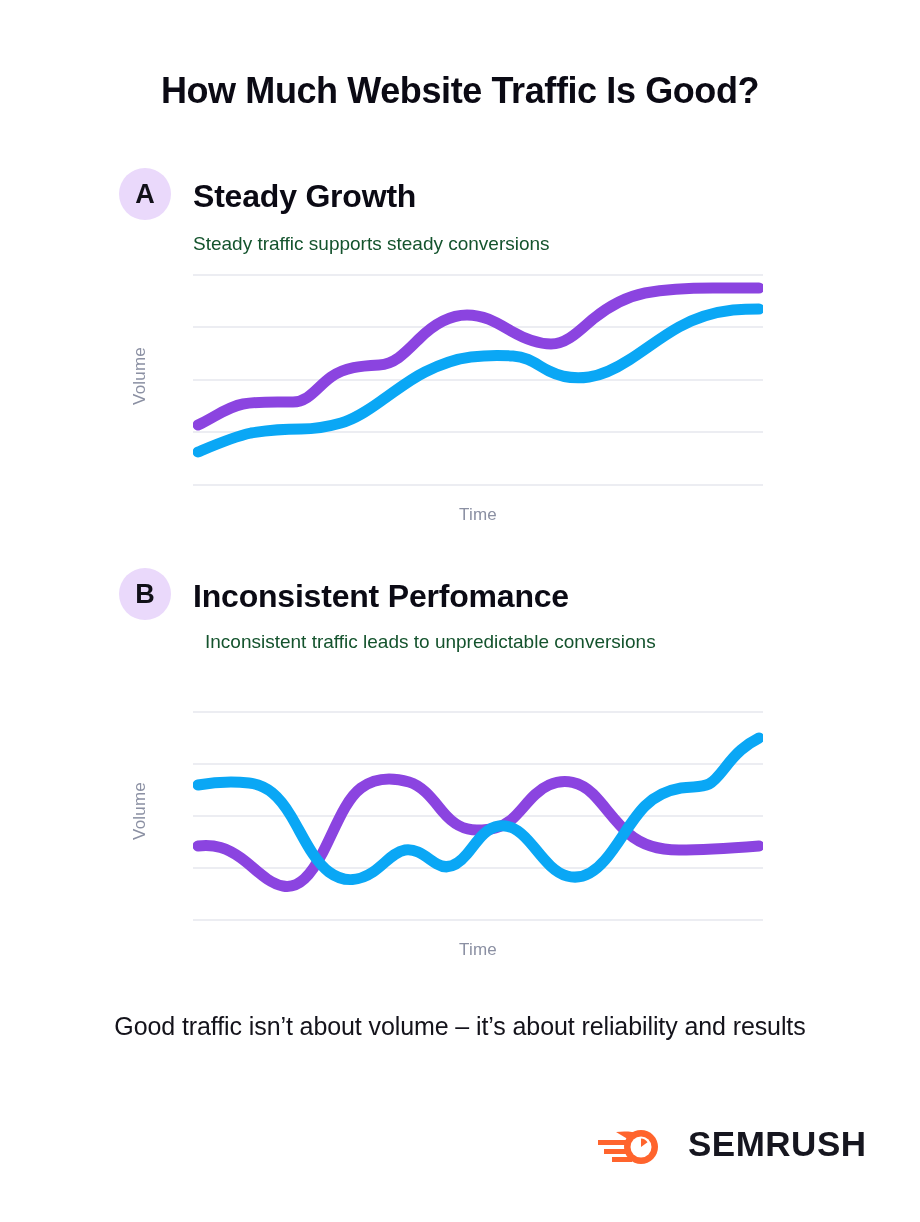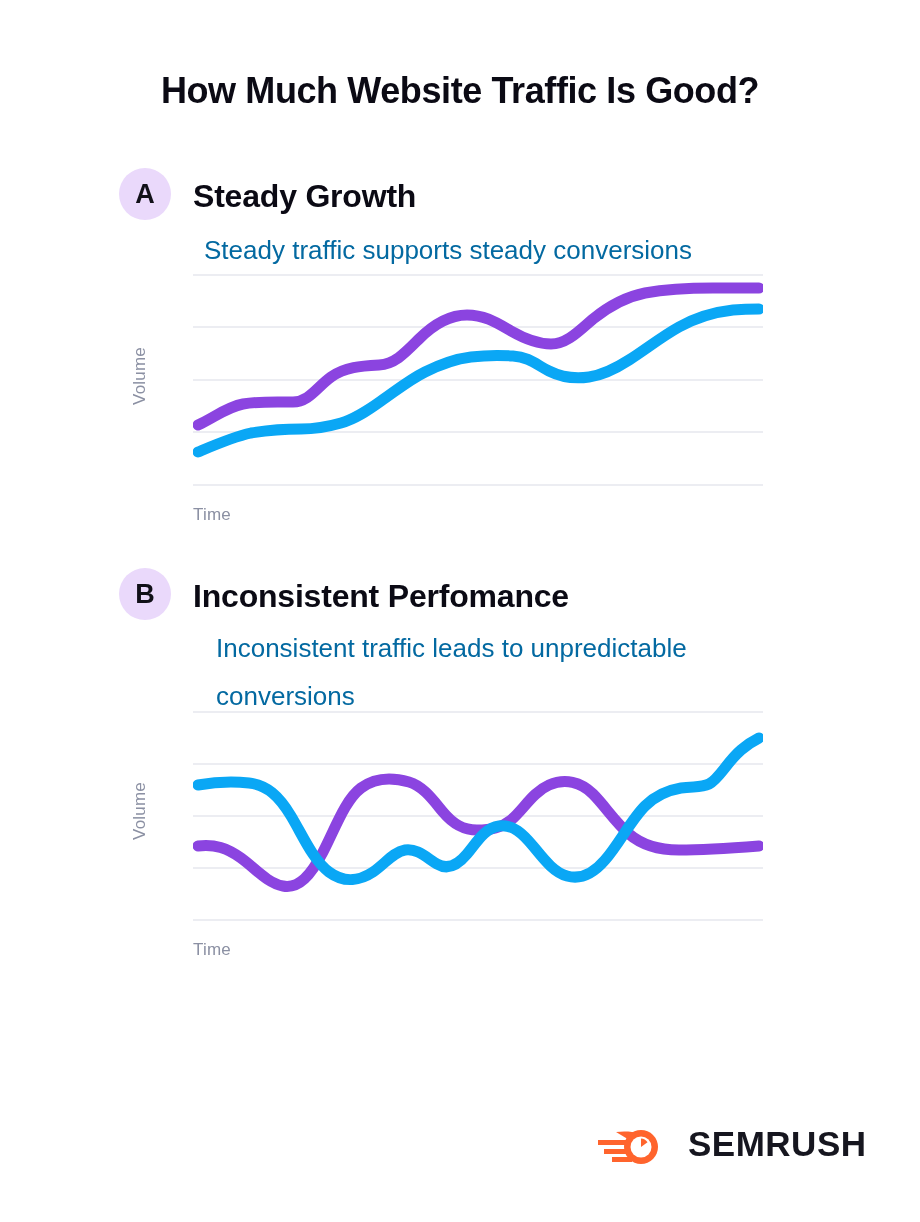--- a/index.html
+++ b/index.html
@@ -69,26 +69,26 @@
     position: absolute;
     left: 193px;
     top: 10px;
     font-size: 32px;
     font-weight: 700;
     letter-spacing: -0.2px;
     color: #0b0a14;
   }
   .sec-sub {
     position: absolute;
-    left: 204px;
+    left: 193px;
     width: 600px;
-    font-size: 26px;
+    font-size: 19px;
     font-weight: 400;
     line-height: 1.85;
-    color: #0369a1;
+    color: #14532d;
   }
   .sub-a { top: 58px; }
   .sub-b { top: 56px; margin-left: 12px; }
 
   
   .chart-wrap {
     position: absolute;
     left: 0;
     width: 920px;
   }
@@ -122,21 +122,21 @@
     white-space: nowrap;
     font-size: 17px;
     color: #8b90a3;
     letter-spacing: 0.2px;
   }
   .x-axis-label {
     position: absolute;
     left: 193px;
     top: 240px;
     width: 570px;
-    text-align: left;
+    text-align: center;
     font-size: 17px;
     color: #8b90a3;
     letter-spacing: 0.2px;
   }
 
   
   .caption {
     position: absolute;
     left: 110px;
     top: 1008px;
@@ -279,20 +279,21 @@
                  C 426,144 438,120 452,106
                  C 464,94 476,90 488,88
                  C 500,86 508,88 516,84
                  C 526,79 534,62 548,50
                  C 556,43 562,40 566,38"></path>
       </svg>
     </div>
     <div class="x-axis-label">Time</div>
   </div>
 
+  <div class="caption">Good traffic isn’t about volume – it’s about reliability and results</div>
 
   <div class="logo">
     <span class="logo-mark">
       <svg width="66" height="42" viewBox="0 0 66 42" aria-hidden="true">
         <path d="M2 14 L30 14 L30 19 L2 19 Z" fill="#FF642D"></path>
         <path d="M8 23 L32 23 L32 28 L8 28 Z" fill="#FF642D"></path>
         <path d="M16 31 L36 31 L36 36 L16 36 Z" fill="#FF642D"></path>
         <path d="M20 6 C34 4 48 8 48 8 L40 18 Z" fill="#FF642D"></path>
         <circle cx="45" cy="21" r="17" fill="#FF642D"></circle>
         <circle cx="45" cy="21" r="10.5" fill="#FFFFFF"></circle>

